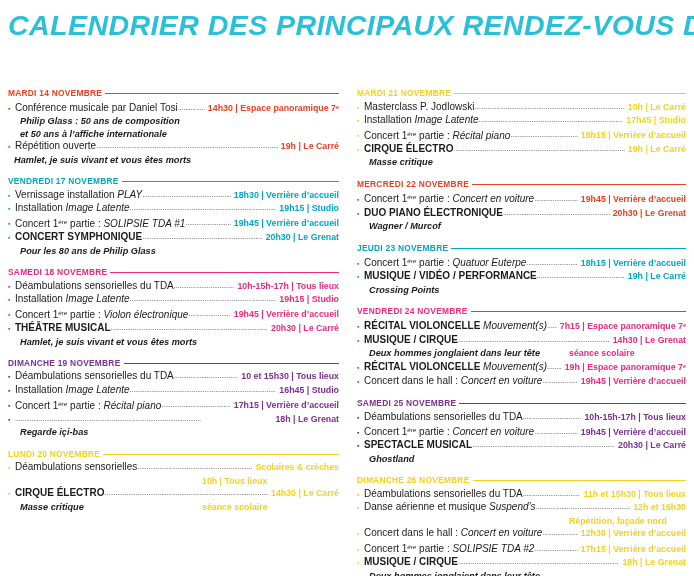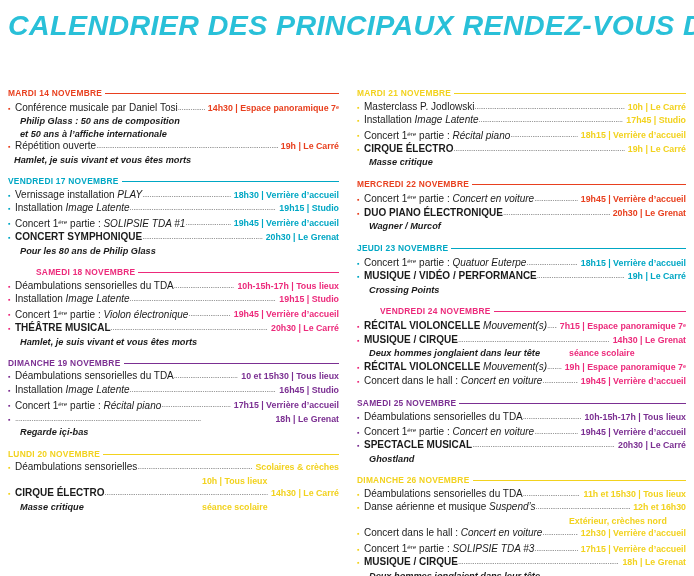--- a/index.html
+++ b/index.html
@@ -194,21 +194,21 @@
         </div>
         <div class="event">
           <span class="bullet" style="color: rgb(0, 167, 196);">▪</span>
           <span class="event-title"><span class="bold">CONCERT SYMPHONIQUE</span></span>
           <span class="leader"></span>
           <span class="event-time" style="color: rgb(0, 167, 196);">20h30 | Le Grenat</span>
         </div>
         <div class="sub">Pour les 80 ans de Philip Glass</div>
       </div>
       <div class="day-block">
-        <div class="day-header" style="color: rgb(236, 42, 123); margin-left: 28px;">
+        <div class="day-header" style="color: rgb(236, 42, 123);">
           <span class="day-label">SAMEDI 18 NOVEMBRE</span>
           <span class="rule"></span>
         </div>
         <div class="event">
           <span class="bullet" style="color: rgb(236, 42, 123);">▪</span>
           <span class="event-title">Déambulations sensorielles du TDA</span>
           <span class="leader"></span>
           <span class="event-time" style="color: rgb(236, 42, 123);">10h-15h-17h | Tous lieux</span>
         </div>
         <div class="event">
@@ -352,21 +352,21 @@
         </div>
         <div class="event">
           <span class="bullet" style="color: rgb(0, 167, 196);">▪</span>
           <span class="event-title"><span class="bold">MUSIQUE / VIDÉO / PERFORMANCE</span></span>
           <span class="leader"></span>
           <span class="event-time" style="color: rgb(0, 167, 196);">19h | Le Carré</span>
         </div>
         <div class="sub">Crossing Points</div>
       </div>
       <div class="day-block">
-        <div class="day-header" style="color: rgb(236, 42, 123); margin-left: 23px;">
+        <div class="day-header" style="color: rgb(236, 42, 123);">
           <span class="day-label">VENDREDI 24 NOVEMBRE</span>
           <span class="rule"></span>
         </div>
         <div class="event">
           <span class="bullet" style="color: rgb(236, 42, 123);">▪</span>
           <span class="event-title"><span class="bold">RÉCITAL VIOLONCELLE</span> <i class="it">Mouvement(s)</i></span>
           <span class="leader"></span>
           <span class="event-time" style="color: rgb(236, 42, 123);">7h15 | Espace panoramique 7<sup class="plain">e</sup></span>
         </div>
         <div class="event">
@@ -429,31 +429,31 @@
           <span class="event-time" style="color: rgb(242, 210, 30);">11h et 15h30 | Tous lieux</span>
         </div>
         <div class="event">
           <span class="bullet" style="color: rgb(242, 210, 30);">▪</span>
           <span class="event-title">Danse aérienne et musique <i class="it">Suspend’s</i></span>
           <span class="leader"></span>
           <span class="event-time" style="color: rgb(242, 210, 30);">12h et 16h30</span>
         </div>
         <div class="aligned-time">
           <span class="pad" style="width: 212px;"></span>
-          <span class="time-extra" style="color: rgb(242, 210, 30);">Extérieur, crèches nord</span>
+          <span class="time-extra" style="color: rgb(242, 210, 30);">Répétition, façade nord</span>
         </div>
         <div class="event">
           <span class="bullet" style="color: rgb(242, 210, 30);">▪</span>
           <span class="event-title">Concert dans le hall : <i class="it">Concert en voiture</i></span>
           <span class="leader"></span>
           <span class="event-time" style="color: rgb(242, 210, 30);">12h30 | Verrière d’accueil</span>
         </div>
         <div class="event">
           <span class="bullet" style="color: rgb(242, 210, 30);">▪</span>
-          <span class="event-title">Concert 1<sup>ère</sup> partie : <i class="it">SOLIPSIE TDA #3</i></span>
+          <span class="event-title">Concert 1<sup>ère</sup> partie : <i class="it">SOLIPSIE TDA #2</i></span>
           <span class="leader"></span>
           <span class="event-time" style="color: rgb(242, 210, 30);">17h15 | Verrière d’accueil</span>
         </div>
         <div class="event">
           <span class="bullet" style="color: rgb(242, 210, 30);">▪</span>
           <span class="event-title"><span class="bold">MUSIQUE / CIRQUE</span></span>
           <span class="leader"></span>
           <span class="event-time" style="color: rgb(242, 210, 30);">18h | Le Grenat</span>
         </div>
         <div class="sub">Deux hommes jonglaient dans leur tête</div>

